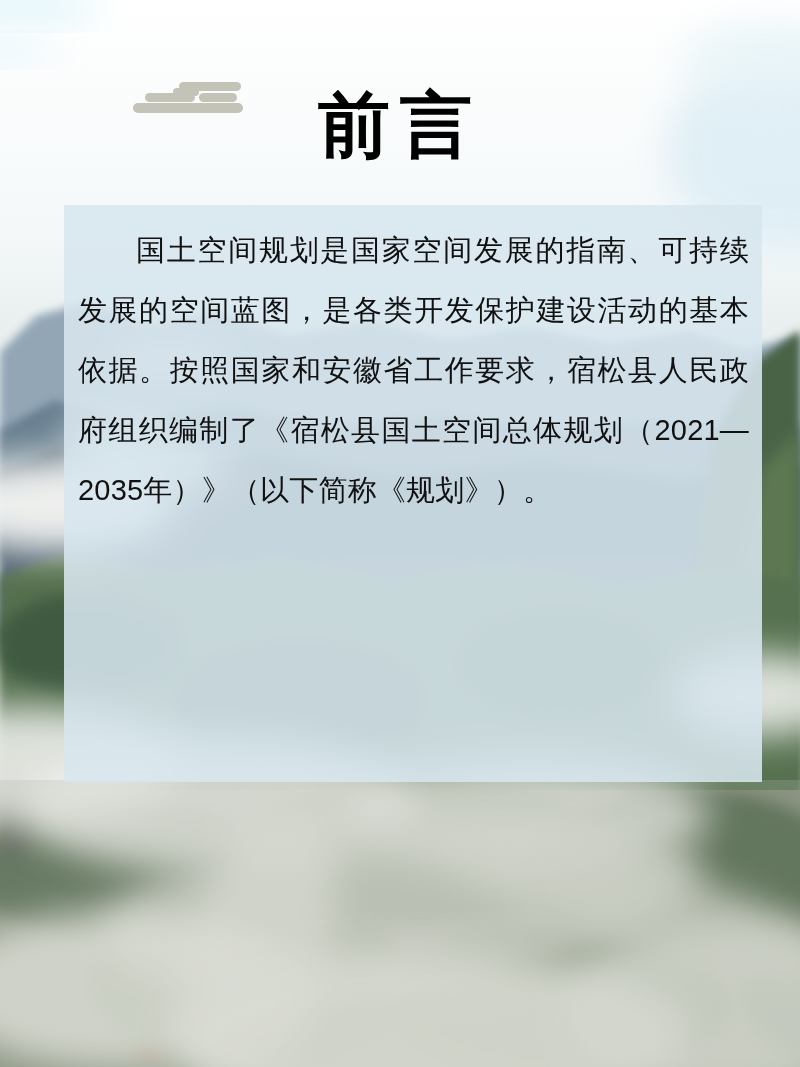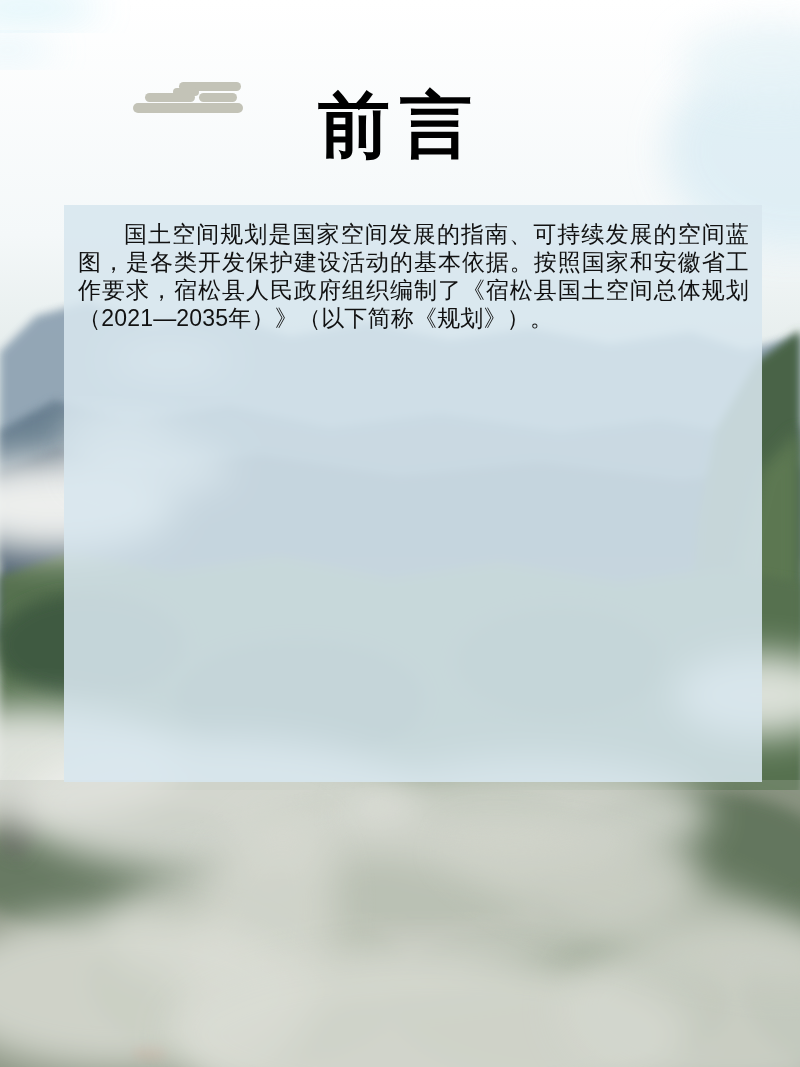--- a/index.html
+++ b/index.html
@@ -46,22 +46,22 @@
     top: 205px;
     width: 698px;
     height: 577px;
     box-sizing: border-box;
     padding: 15px 13px 10px 14px;
     background: rgba(215, 230, 238, 0.88);
   }
   .preface-panel p {
     margin: 0;
     text-indent: 2em;
-    font-size: 23px;
-    line-height: 28px;
+    font-size: 29px;
+    line-height: 60px;
     font-weight: 500;
     color: #111111;
     text-align: justify;
     letter-spacing: 0.2px;
   }
 </style>
 </head>
 <body>
 
 <div class="page">

